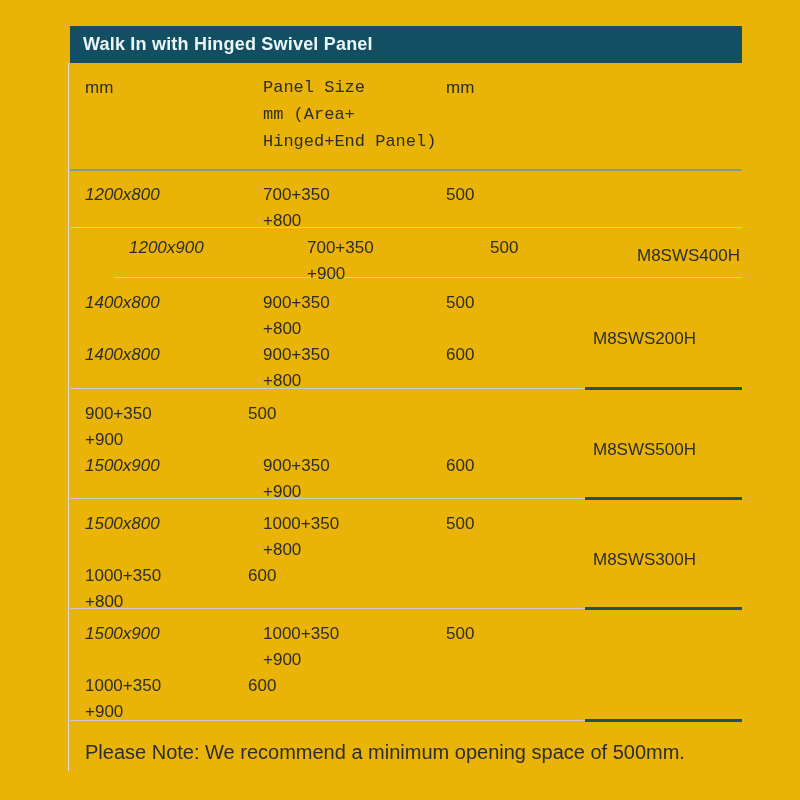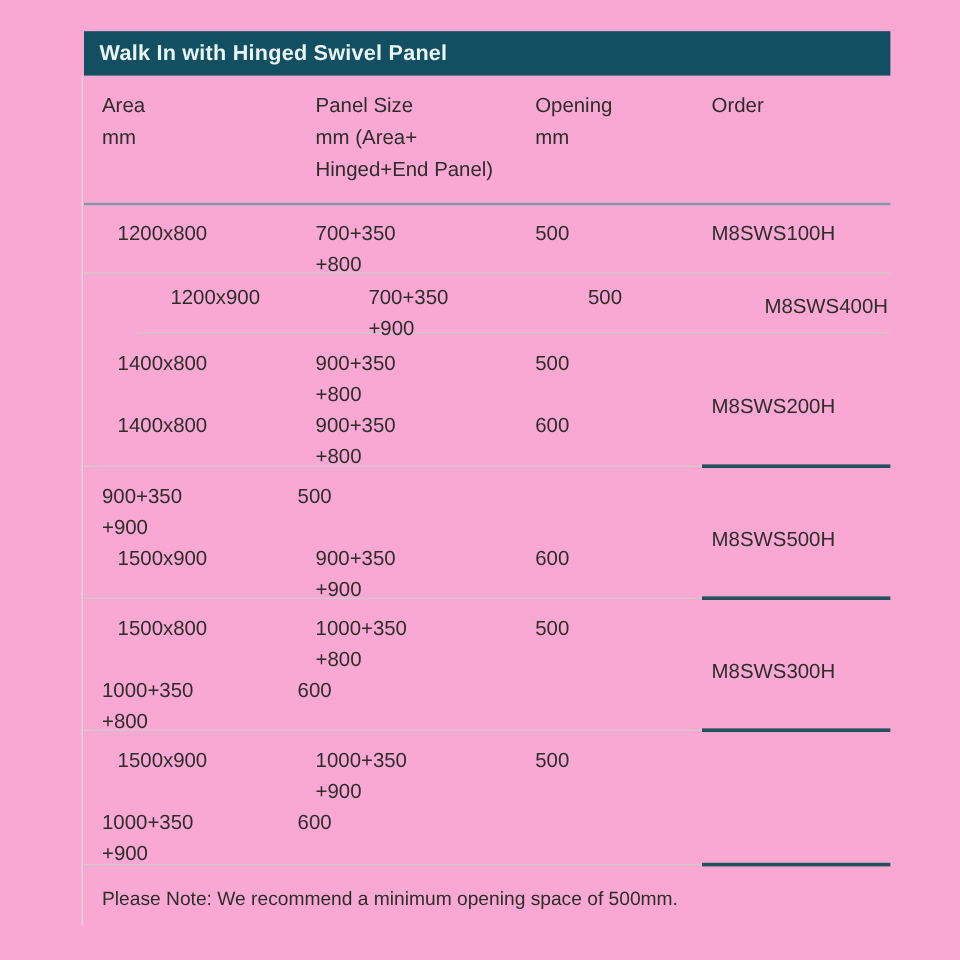--- a/index.html
+++ b/index.html
@@ -1,105 +1,101 @@
 <!DOCTYPE html>
 <html><head>
 <meta charset="utf-8">
 <style>
   html,body{margin:0;padding:0;background:#ffffff;}
   .page{
-    position:relative;width:800px;height:800px;background:#f9a8d4;overflow:hidden;
+    position:relative;width:800px;height:800px;background:#eab308;overflow:hidden;
     font-family:"Liberation Sans", sans-serif;color:#2d2d2d;
   }
   
   .left-edge-line{position:absolute;left:68px;top:63px;width:1px;height:708px;background:#dedede;}
   
   .title-bar{
     position:absolute;left:70px;top:26px;width:672px;height:37px;
     background:#134f63;display:flex;align-items:center;box-sizing:border-box;padding-left:13px;
   }
   .title-bar span{color:#eaf5f6;font-size:18px;font-weight:600;letter-spacing:.2px;}
   
   .col-headers{
     position:absolute;left:70px;top:74px;width:672px;
     display:grid;grid-template-columns:178px 198px 147px 149px;
     font-size:17px;line-height:27px;
   }
   .col-headers .c1{padding-left:15px;}
-  .col-headers .c2{padding-left:15px;}
+  .col-headers .c2{padding-left:15px;font-family:Liberation Mono, monospace;}
   .header-rule{position:absolute;left:70px;top:169px;width:672px;height:2px;background:#7e9aa6;}
   
   .table-body{position:absolute;left:70px;top:171px;width:672px;}
   .group{
     position:relative;display:flex;box-sizing:border-box;
     border-bottom:1px solid #cccccc;font-size:17px;line-height:26px;
   }
   .group .rows{width:523px;}
   .group .row{display:grid;grid-template-columns:178px 198px 147px;}
-  .group .row .area{padding-left:28px;}
+  .group .row .area{padding-left:15px;font-style:italic;}
   .group .row .panel{padding-left:15px;}
   .group .code{width:149px;display:flex;align-items:center;}
   .group.code-top .code{align-items:flex-start;padding-top:11px;}
   .g1{height:57px;padding-top:11px;}
   .g1 .code{padding-top:0;}
   .g2{height:50px;padding-top:7px;margin-left:44px;}
   .g3,.g4,.g5{height:110px;padding-top:12px;}
   .g3{height:111px;justify-content:space-between;}
   .g6{height:112px;padding-top:12px;}
   .g1.code-top .code{padding-top:0;}
   .dark-seg{position:absolute;right:0;bottom:-2px;width:157px;height:3px;background:#23505c;}
   
-  .footer-note{position:absolute;left:85px;top:741px;font-size:16px;color:#2d2d2d;}
+  .footer-note{position:absolute;left:85px;top:741px;font-size:20px;color:#2d2d2d;}
 </style>
 </head>
 <body>
 
 <div class="page">
 
   <div class="left-edge-line"></div>
 
   <div class="title-bar">
     <span>Walk In with Hinged Swivel Panel</span>
   </div>
 
   <div class="col-headers">
     <div class="c1">
-      <div>Area</div>
       <div>mm</div>
     </div>
     <div class="c2">
       <div>Panel Size</div>
       <div>mm (Area+</div>
       <div>Hinged+End Panel)</div>
     </div>
     <div class="c3">
-      <div>Opening</div>
       <div>mm</div>
     </div>
     <div class="c4">
-      <div>Order</div>
     </div>
   </div>
 
   <div class="header-rule"></div>
 
   <div class="table-body">
 
     <div class="group g1 code-top">
       <div class="rows">
         <div class="row">
           <div class="area">1200x800</div>
           <div class="panel">
             <div>700+350</div>
             <div>+800</div>
           </div>
           <div class="opening">500</div>
         </div>
       </div>
-      <div class="code">M8SWS100H</div>
     </div>
 
     <div class="group g2">
       <div class="rows">
         <div class="row">
           <div class="area">1200x900</div>
           <div class="panel">
             <div>700+350</div>
             <div>+900</div>
           </div>

